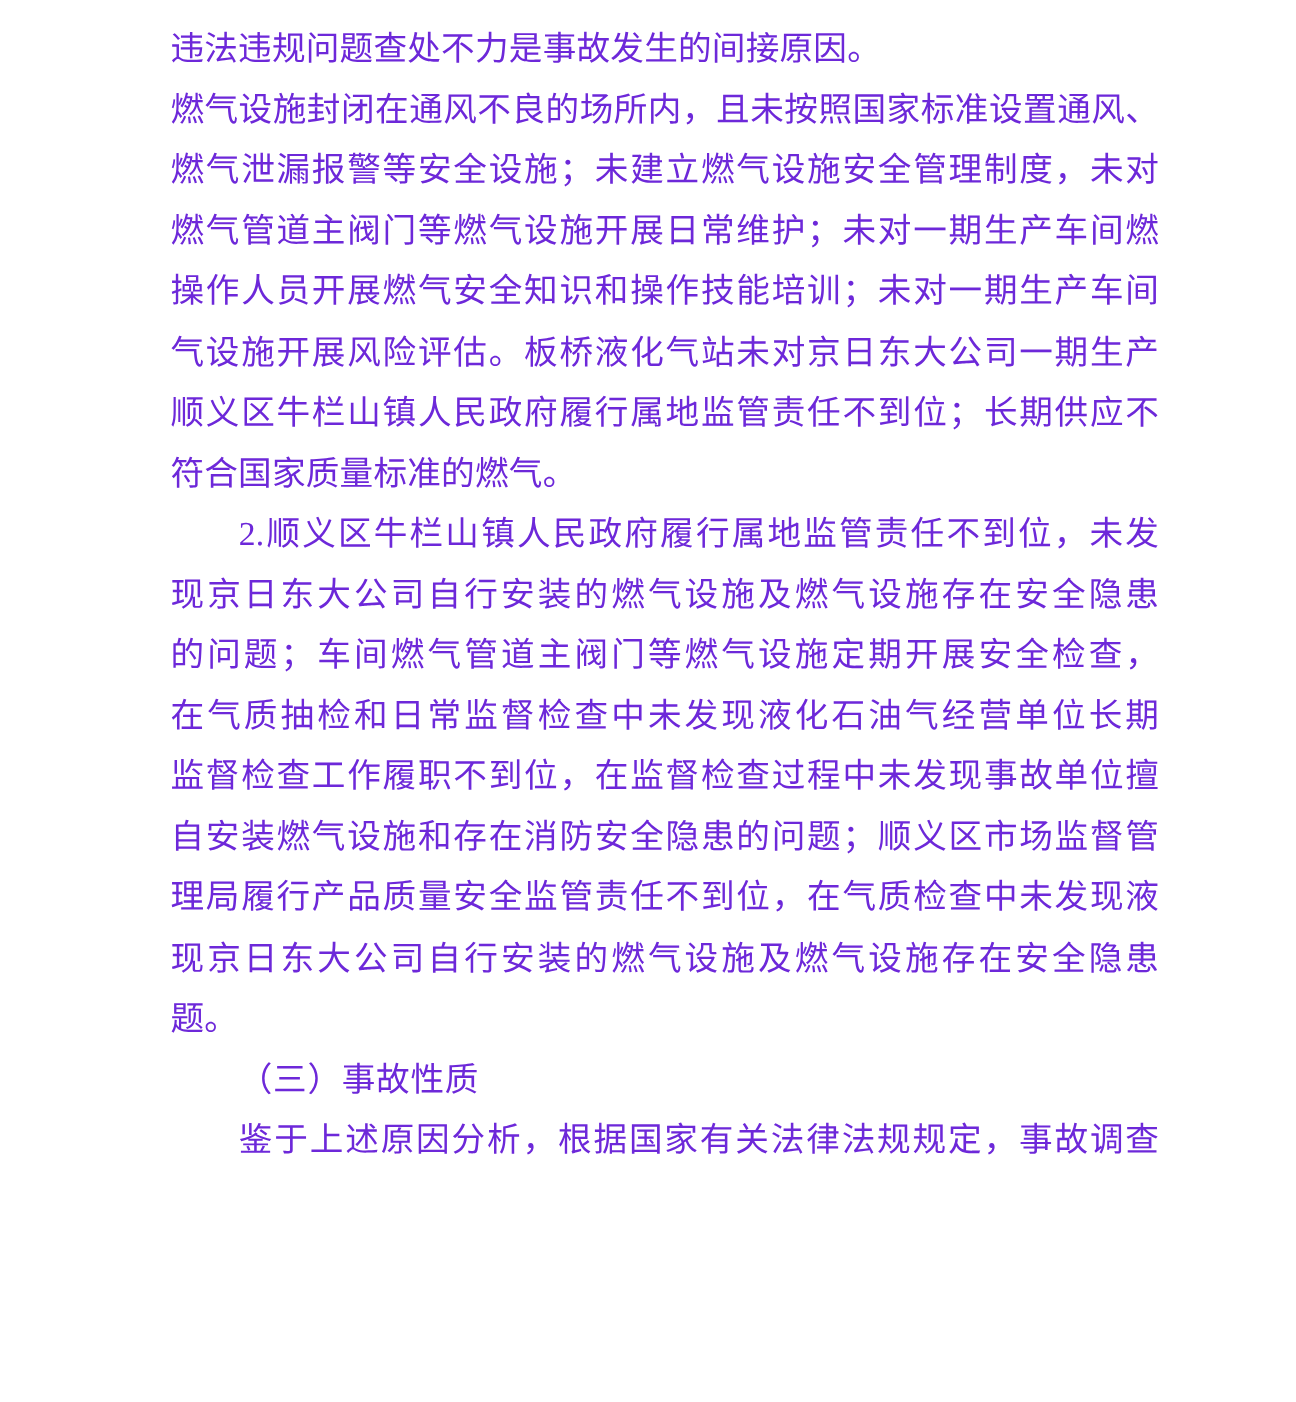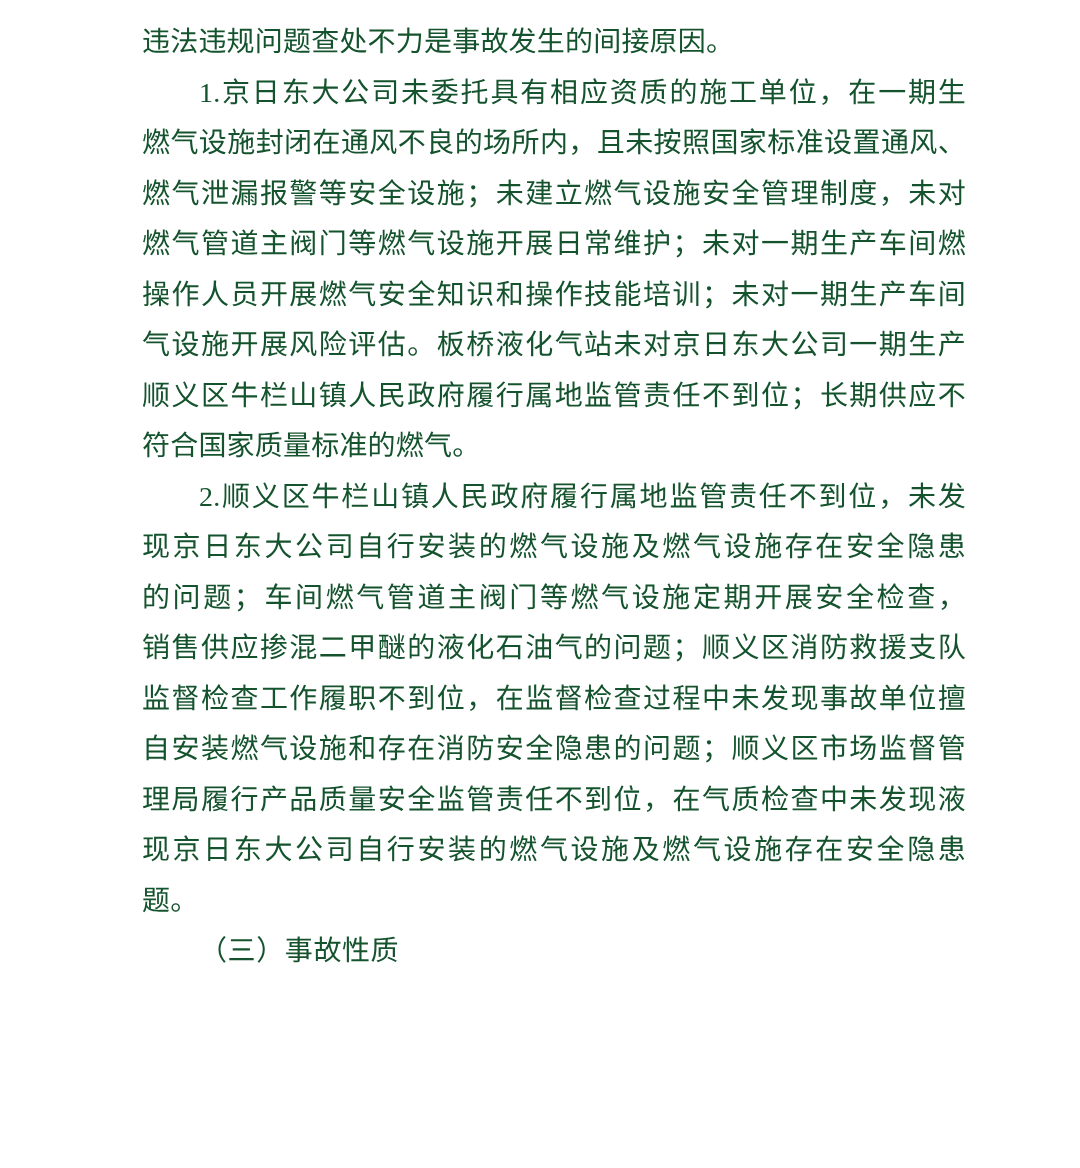--- a/index.html
+++ b/index.html
@@ -42,42 +42,44 @@
   }
   .para.heading .line {
     font-weight: 400;
     letter-spacing: 0.6px;
   }
 </style>
 </head>
 <body>
 
 <div class="page">
-  <div class="content" style="color: #14532d;">
+  <div class="content" style="color: #6d28d9;">
       <div class="para body">
         <div class="line end">违法违规问题查处不力是事故发生的间接原因。</div>
       </div>
       <div class="para body">
-        <div class="line indent">1.京日东大公司未委托具有相应资质的施工单位，在一期生</div>
         <div class="line">燃气设施封闭在通风不良的场所内，且未按照国家标准设置通风、</div>
         <div class="line">燃气泄漏报警等安全设施；未建立燃气设施安全管理制度，未对</div>
         <div class="line">燃气管道主阀门等燃气设施开展日常维护；未对一期生产车间燃</div>
         <div class="line">操作人员开展燃气安全知识和操作技能培训；未对一期生产车间</div>
         <div class="line">气设施开展风险评估。板桥液化气站未对京日东大公司一期生产</div>
         <div class="line">顺义区牛栏山镇人民政府履行属地监管责任不到位；长期供应不</div>
         <div class="line end">符合国家质量标准的燃气。</div>
       </div>
       <div class="para body">
         <div class="line indent">2.顺义区牛栏山镇人民政府履行属地监管责任不到位，未发</div>
         <div class="line">现京日东大公司自行安装的燃气设施及燃气设施存在安全隐患</div>
         <div class="line">的问题；车间燃气管道主阀门等燃气设施定期开展安全检查，</div>
-        <div class="line">销售供应掺混二甲醚的液化石油气的问题；顺义区消防救援支队</div>
+        <div class="line">在气质抽检和日常监督检查中未发现液化石油气经营单位长期</div>
         <div class="line">监督检查工作履职不到位，在监督检查过程中未发现事故单位擅</div>
         <div class="line">自安装燃气设施和存在消防安全隐患的问题；顺义区市场监督管</div>
         <div class="line">理局履行产品质量安全监管责任不到位，在气质检查中未发现液</div>
         <div class="line">现京日东大公司自行安装的燃气设施及燃气设施存在安全隐患</div>
         <div class="line end">题。</div>
       </div>
       <div class="para heading">
         <div class="line indent end">（三）事故性质</div>
       </div>
+      <div class="para body">
+        <div class="line indent">鉴于上述原因分析，根据国家有关法律法规规定，事故调查</div>
+      </div>
     </div>
 </div>
 
 </body></html>

